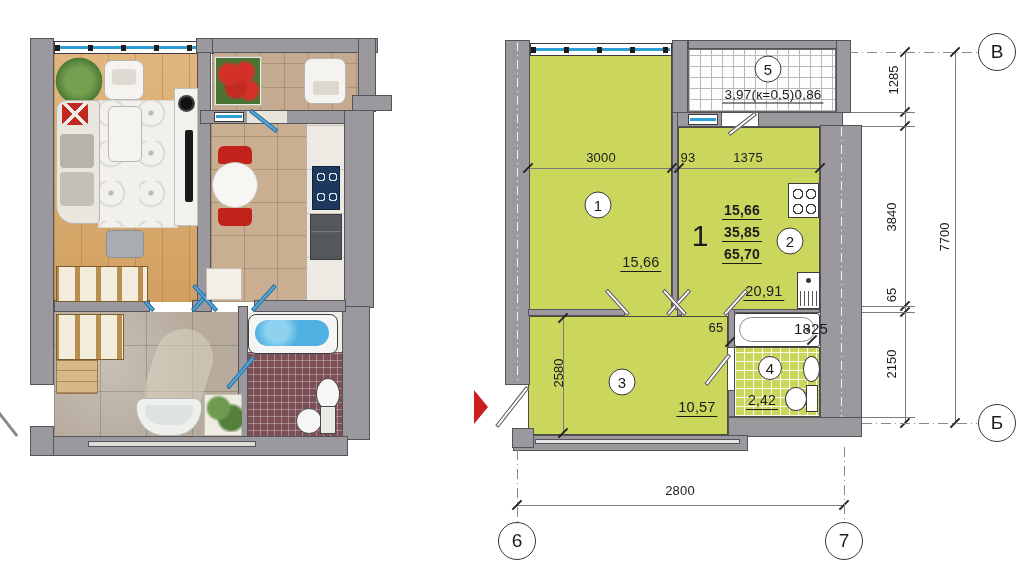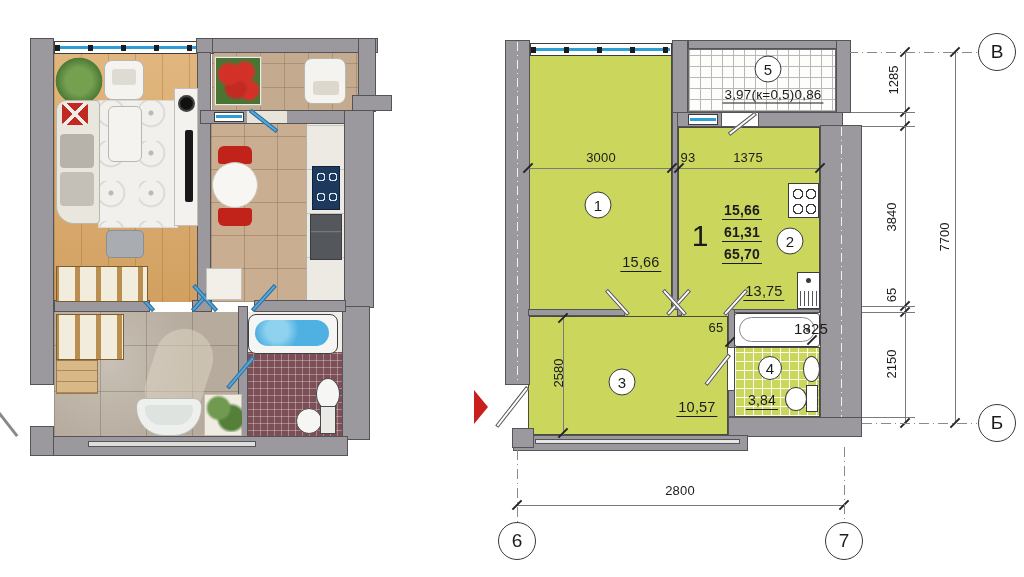--- a/index.html
+++ b/index.html
@@ -245,31 +245,31 @@
   <div class="a vlbl" style="left:891px;top:364px">2150</div>
   <div class="a vlbl" style="left:944px;top:237px">7700</div>
   <div class="a vlbl" style="left:558px;top:373px">2580</div>
   <div class="a lbl" style="left:716px;top:327px">65</div>
   <div class="a lbl" style="left:811px;top:328px;font-size:15px">1825</div>
   <div class="a lbl" style="left:680px;top:490px">2800</div>
 
   <div class="a circ rc" style="left:598px;top:205px">1</div>
   <div class="a lbl" style="left:641px;top:262px;font-size:14.5px"><span class="ul">15,66</span></div>
   <div class="a circ rc" style="left:790px;top:241px">2</div>
-  <div class="a lbl" style="left:764px;top:291px;font-size:14.5px"><span class="ul">13,75</span></div>
+  <div class="a lbl" style="left:764px;top:291px;font-size:14.5px"><span class="ul">20,91</span></div>
   <div class="a circ rc" style="left:622px;top:382px">3</div>
   <div class="a lbl" style="left:697px;top:407px;font-size:14.5px"><span class="ul">10,57</span></div>
   <div class="a circ rc" style="left:770px;top:368px;width:24px;height:24px">4</div>
-  <div class="a lbl" style="left:762px;top:400px;font-size:14px"><span class="ul">3,84</span></div>
+  <div class="a lbl" style="left:762px;top:400px;font-size:14px"><span class="ul">2,42</span></div>
   <div class="a circ rc" style="left:768px;top:69px">5</div>
   <div class="a lbl" style="left:773px;top:94px;font-size:13.5px"><span class="ul">3,97(к=0,5)0,86</span></div>
 
   <div class="a" style="left:700px;top:218px;font-size:30px;transform:translate(-50%,-50%);font-weight:400;top:236px">1</div>
   <div class="a lbl b" style="left:742px;top:210px;font-size:14px"><span class="ul">15,66</span></div>
-  <div class="a lbl b" style="left:742px;top:232px;font-size:14px"><span class="ul">61,31</span></div>
+  <div class="a lbl b" style="left:742px;top:232px;font-size:14px"><span class="ul">35,85</span></div>
   <div class="a lbl b" style="left:742px;top:254px;font-size:14px"><span class="ul">65,70</span></div>
 
   <div class="a circ gc" style="left:997px;top:52px">В</div>
   <div class="a circ gc" style="left:997px;top:423px">Б</div>
   <div class="a circ gc" style="left:517px;top:541px">6</div>
   <div class="a circ gc" style="left:844px;top:541px">7</div>
 
 </div>
 
 </body></html>

